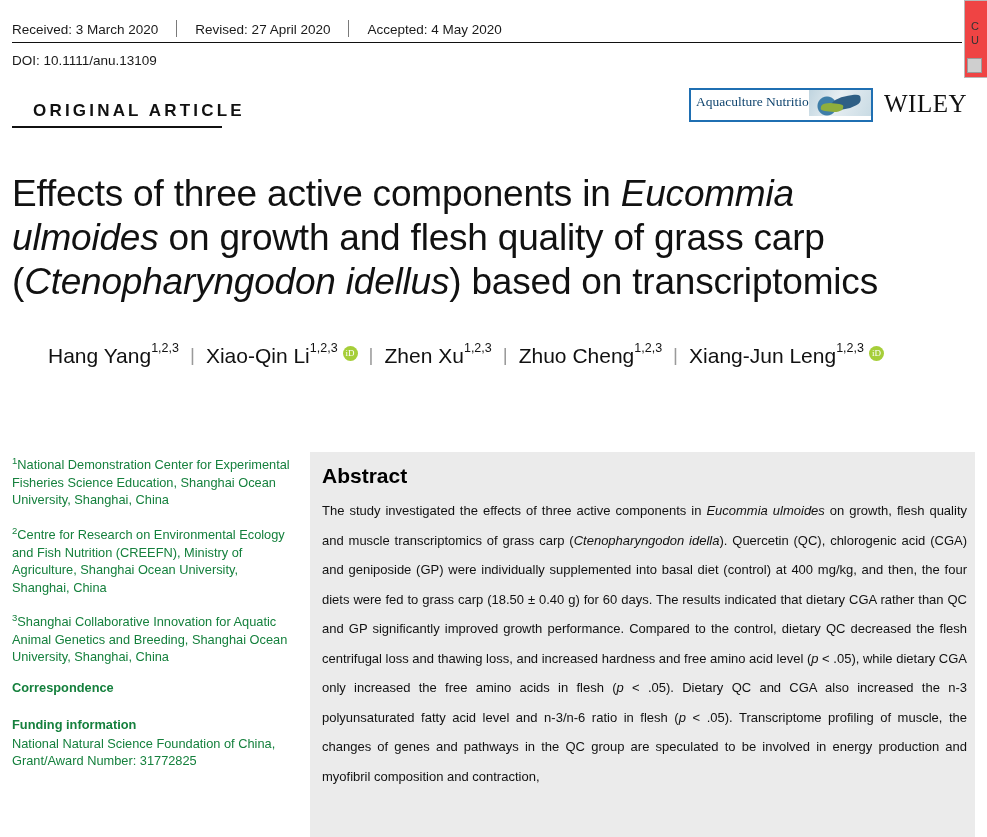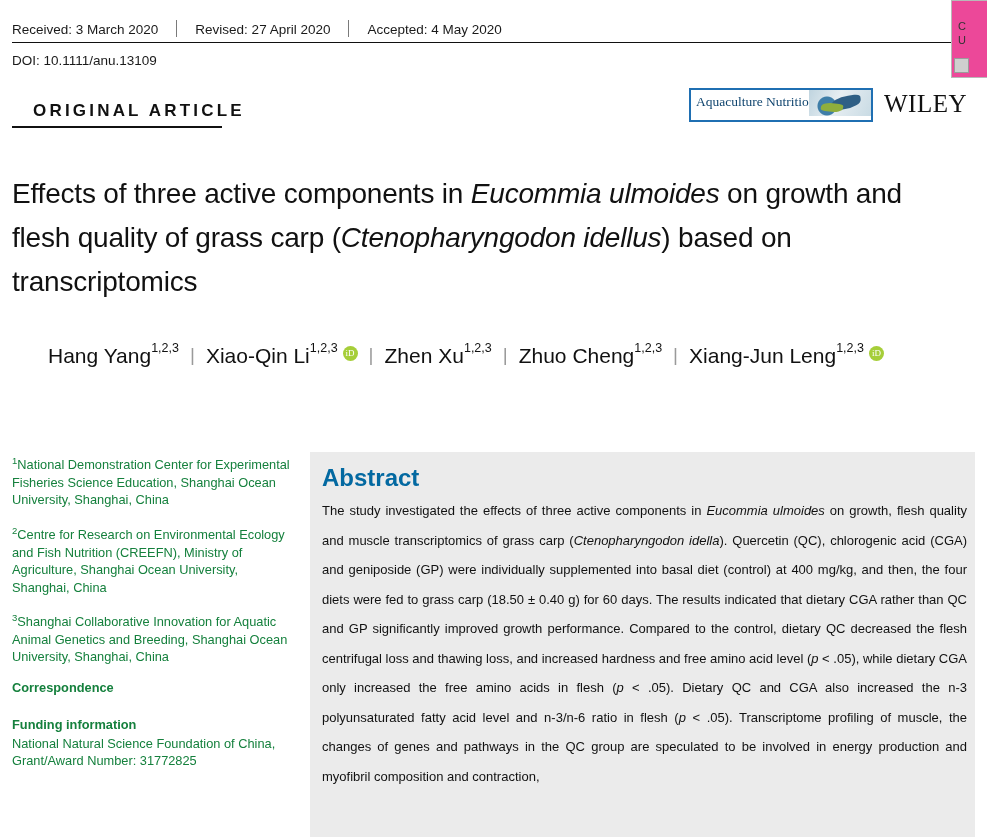--- a/index.html
+++ b/index.html
@@ -142,21 +142,21 @@
     font-weight: 400;
   }
 
   
   .title {
     position: absolute;
     left: 12px;
     top: 172px;
     width: 930px;
     font-family: "Liberation Sans", sans-serif;
-    font-size: 28px;
+    font-size: 37px;
     line-height: 44px;
     font-weight: 400;
     color: #111111;
     letter-spacing: -0.2px;
   }
   .title i { font-style: italic; }
 
   
   .authors {
     position: absolute;
@@ -240,45 +240,45 @@
     left: 310px;
     top: 452px;
     width: 665px;
     height: 385px;
     background: #ebebeb;
   }
   .abstract-title {
     position: absolute;
     left: 12px;
     top: 12px;
-    font-size: 24px;
+    font-size: 21px;
     font-weight: bold;
-    color: #0369a1;
+    color: #000000;
     text-align: center;
   }
   .abstract-body {
     position: absolute;
     left: 12px;
     top: 44px;
     width: 645px;
     font-size: 13px;
     line-height: 29.5px;
     color: #111111;
     text-align: justify;
   }
   .abstract-body i { font-style: italic; }
 
   
   .edge-tab {
     position: absolute;
     right: 0;
     top: 0;
-    width: 36px;
+    width: 23px;
     height: 78px;
-    background: #ec4899;
+    background: #ef4444;
     border: 1px solid #b8b8b8;
     border-right: none;
     box-sizing: border-box;
   }
   .edge-tab .et-text {
     position: absolute;
     left: 3px;
     top: 18px;
     font-size: 11px;
     line-height: 14px;

